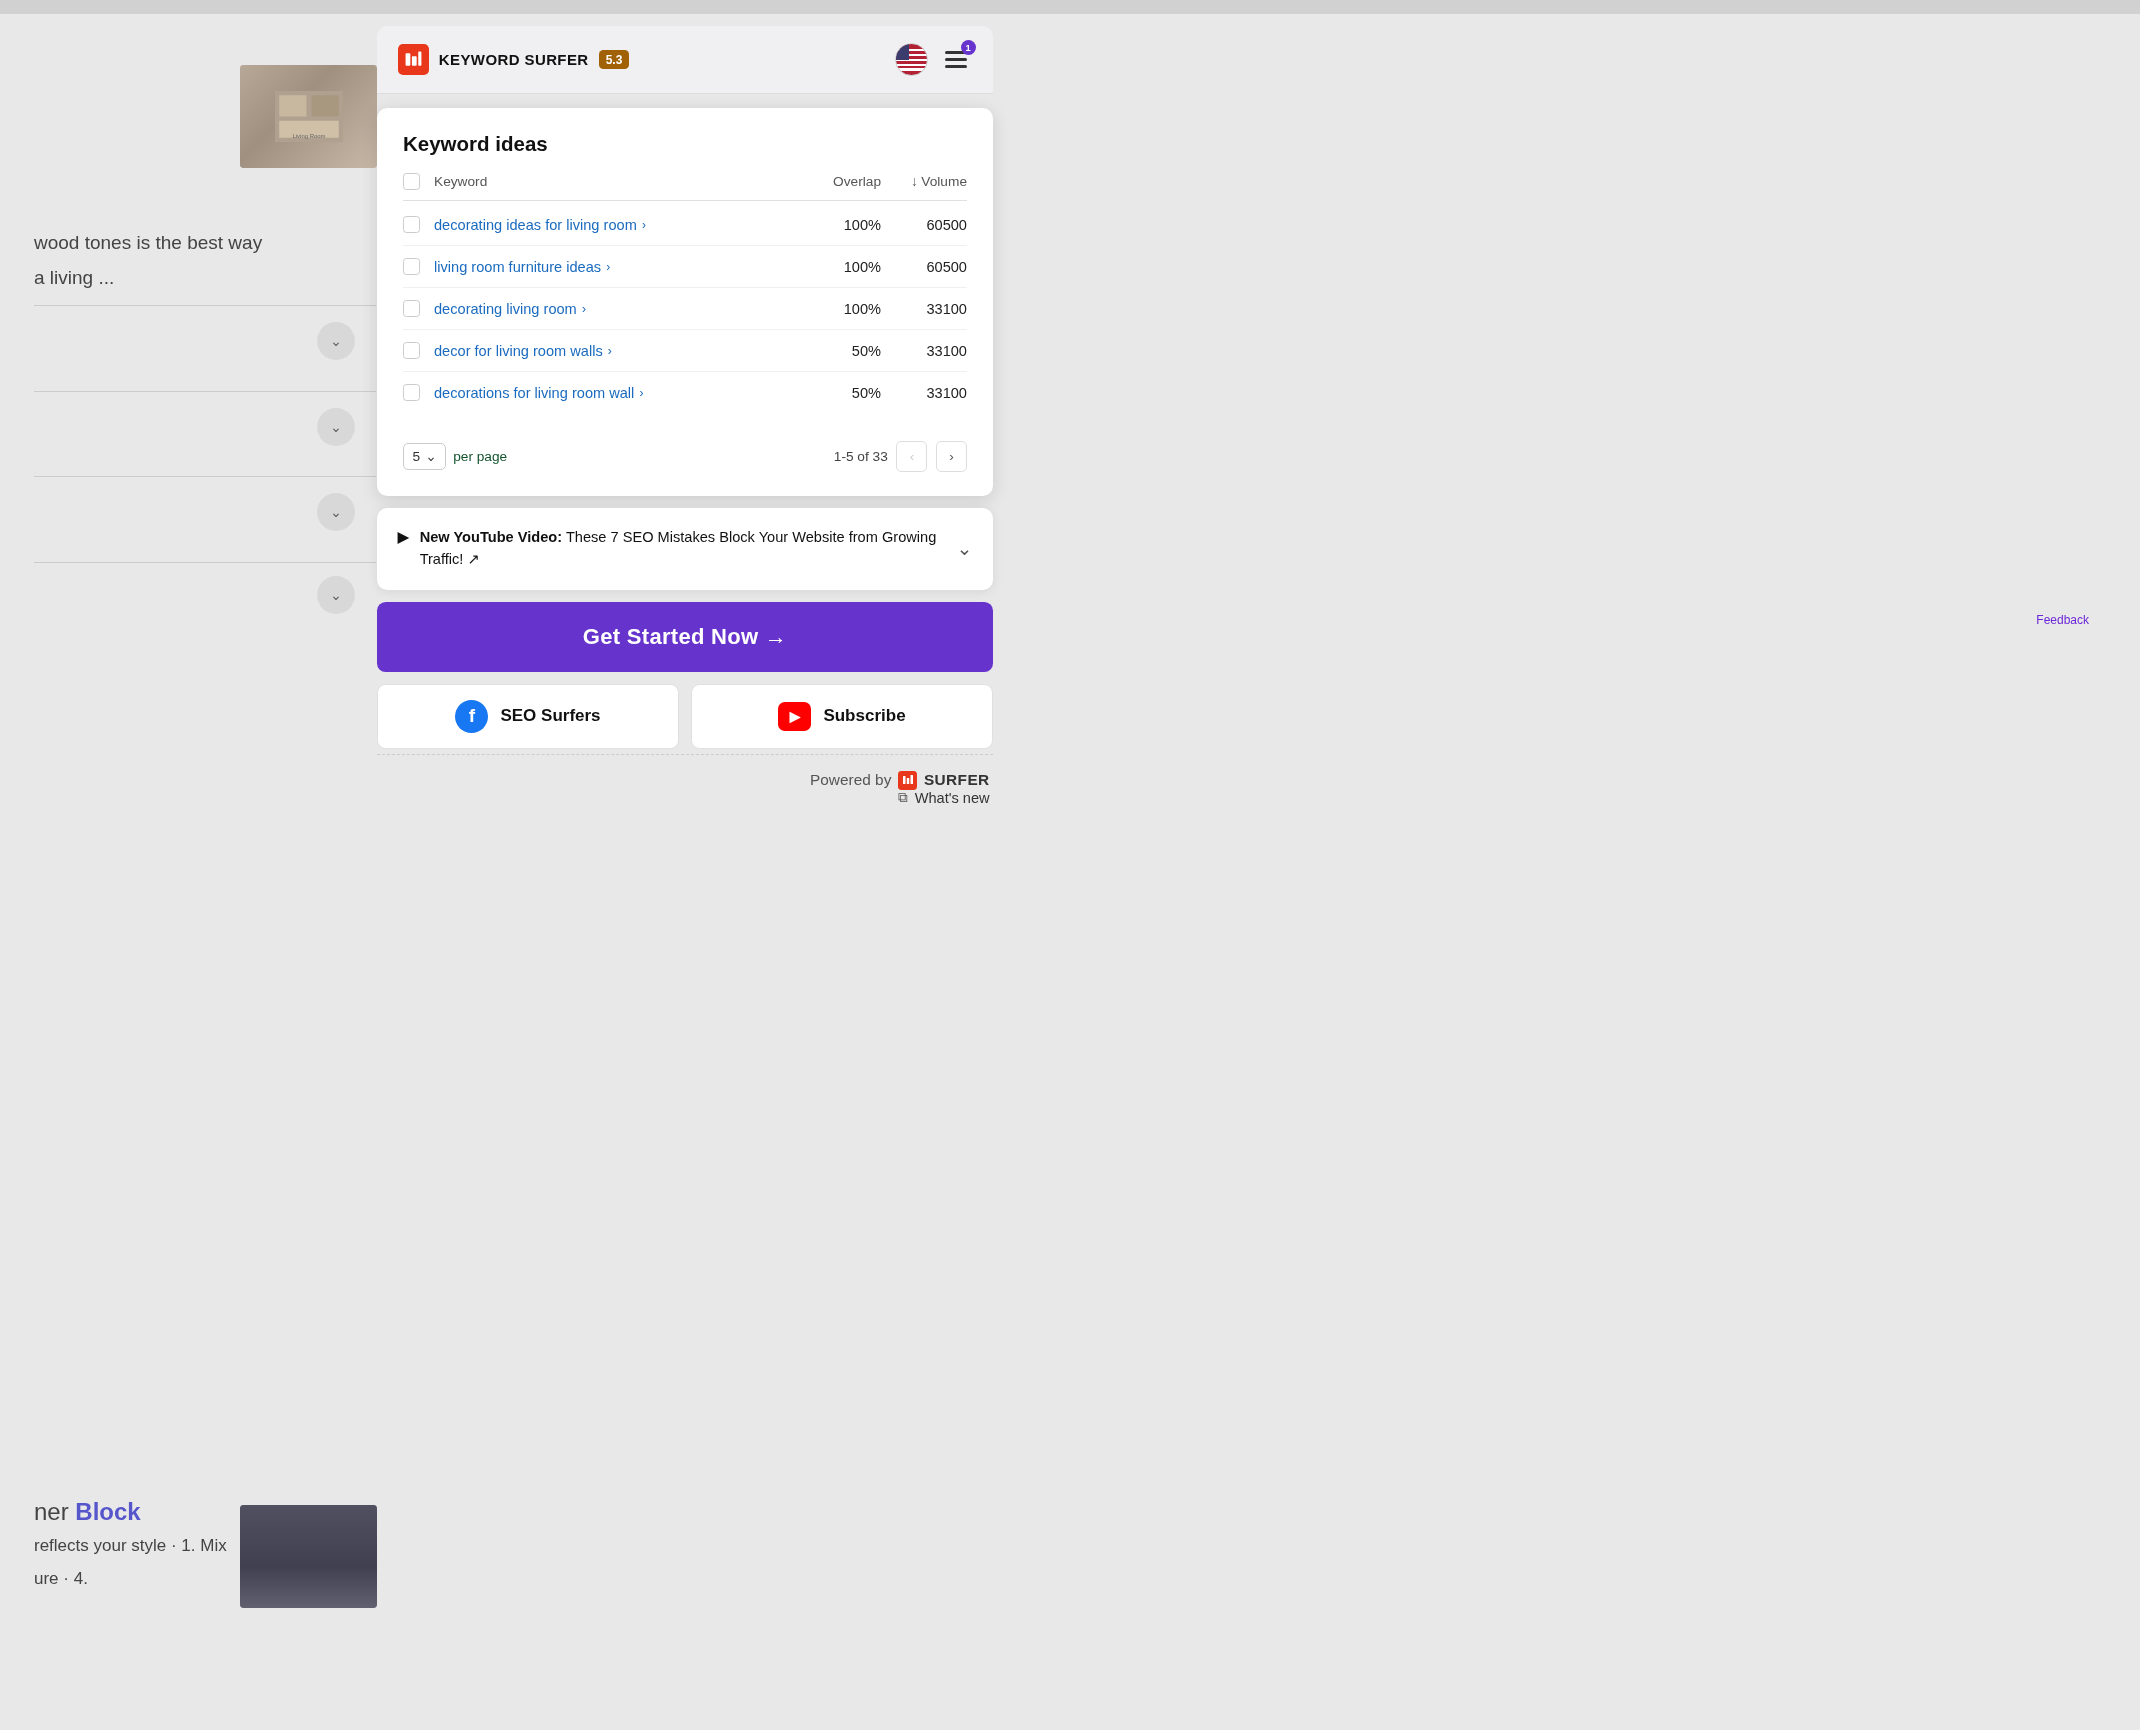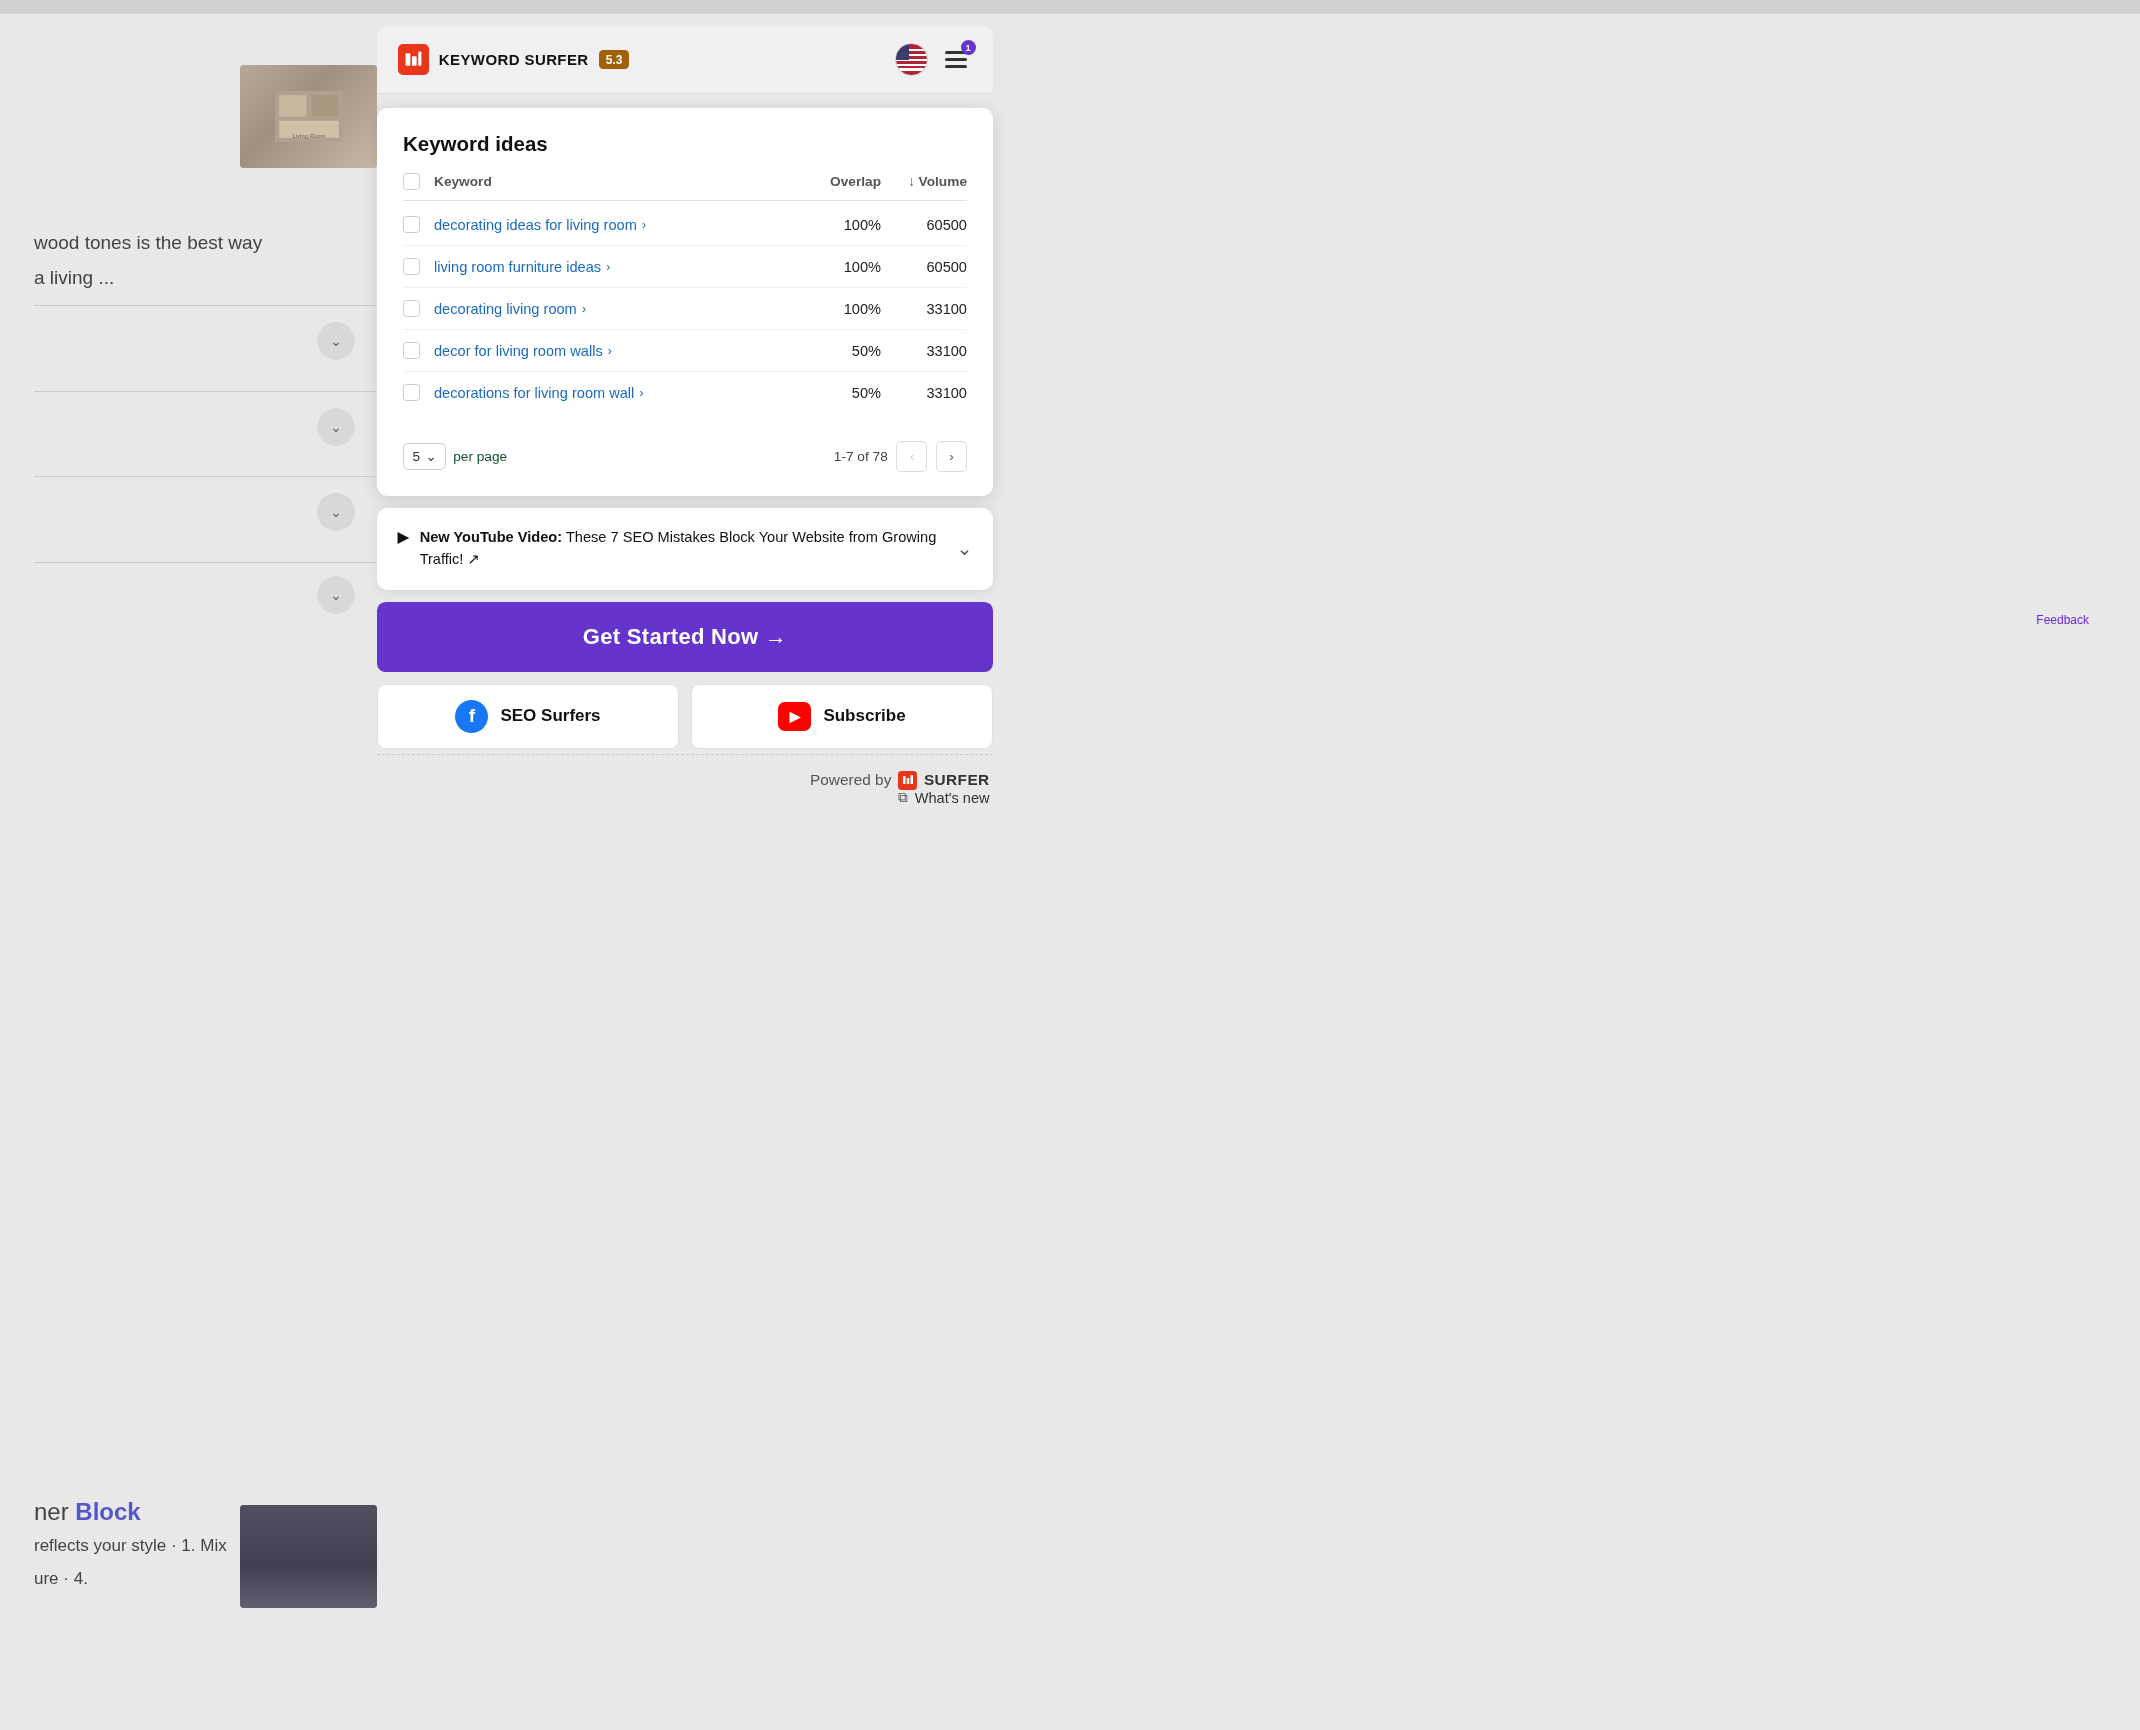--- a/index.html
+++ b/index.html
@@ -281,21 +281,21 @@
       grid-template-columns: 31px 1fr 86px 86px;
       align-items: center;
       padding: 0 0 10.3px 0;
       border-bottom: 1.7px solid #e0e0e0;
       margin-bottom: 3.4px;
     }
 
     .table-header-cell {
       font-size: 13.7px;
       color: #555;
-      font-weight: 700;
+      font-weight: 400;
     }
 
     .table-header-cell.right { text-align: right; }
     .table-header-cell.overlap { text-align: right; }
 
     .sort-arrow {
       color: #555;
       margin-right: 3.4px;
     }
 
@@ -716,21 +716,21 @@
 
     <div class="pagination-row">
       <div class="per-page-select">
         <div class="select-box">
           <span>5</span>
           <span>⌄</span>
         </div>
         <span class="per-page-label">per page</span>
       </div>
       <div class="pagination-nav">
-        <span class="page-info">1-7 of 78</span>
+        <span class="page-info">1-5 of 33</span>
         <div class="nav-btn disabled">‹</div>
         <div class="nav-btn">›</div>
       </div>
     </div>
   </div>
 
   <div class="youtube-banner">
     <div class="yt-content">
       <span class="play-icon">▶</span>
       <span class="yt-text">

